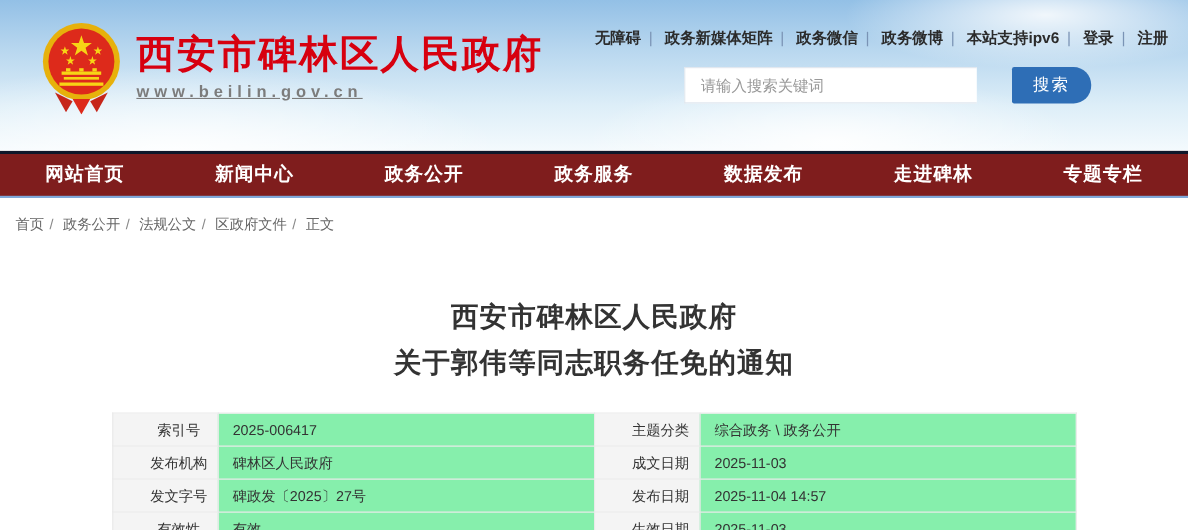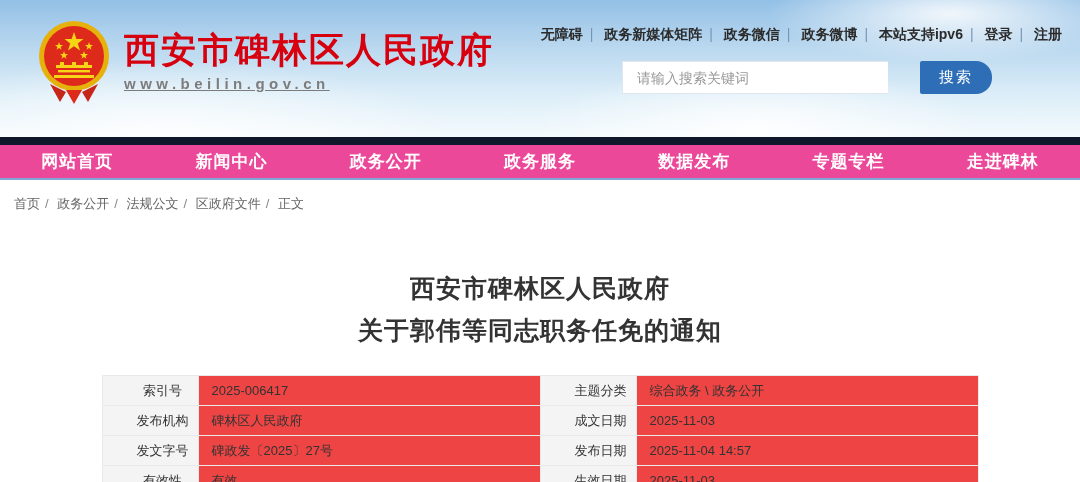--- a/index.html
+++ b/index.html
@@ -31,41 +31,41 @@
   }
   .search-input::placeholder { color:#999; }
   .search-btn {
     width:72px; height:33px; border:none; background:#2e6eb6; color:#fff; font-size:15px;
     border-radius:2px 16px 16px 2px; cursor:pointer; letter-spacing:2px;
     font-family:"Liberation Sans","DejaVu Sans",sans-serif;
   }
 
   
   .navbar {
-    width:1080px; height:43px; background:#ec4899;
-    border-top:8px solid #0f172a; border-bottom:2px solid #7fa8d9;
+    width:1080px; height:43px; background:#7f1d1d;
+    border-top:3px solid #0f172a; border-bottom:2px solid #7fa8d9;
     display:flex; align-items:center;
   }
   .nav-item {
     flex:1; text-align:center; color:#fff; font-size:17px; font-weight:bold;
     letter-spacing:1px; cursor:pointer; line-height:38px;
   }
 
   
   .breadcrumb { padding:15px 0 0 14px; font-size:13px; color:#666; }
   .breadcrumb a { color:#666; text-decoration:none; cursor:pointer; }
   .breadcrumb .bsep { margin:0 5px; color:#888; }
 
   
   .doc-title { margin-top:54px; text-align:center; color:#333; font-size:25px; font-weight:600; line-height:42px; letter-spacing:1px; }
 
   .meta-table { width:877px; margin:24px auto 0 auto; border-collapse:collapse; table-layout:fixed; }
   .meta-table td { border:1px solid #e9e9e9; height:30px; font-size:13px; color:#333; }
   .meta-table td.lbl { background:#f4f4f4; text-align:center; width:96px;padding-left:25px; }
-  .meta-table td.val { background:#ef4444; padding-left:13px; }
+  .meta-table td.val { background:#86efac; padding-left:13px; }
   .meta-table td.v1 { width:342px; }
 </style>
 </head>
 <body>
 
 <div class="header">
   <div class="brand">
     <svg class="emblem" viewBox="0 0 72 86">
       <circle cx="36" cy="38" r="35" fill="#e7b10c"></circle>
       <circle cx="36" cy="38" r="30" fill="#dd2a1b"></circle>
@@ -105,22 +105,22 @@
     <button class="search-btn">搜索</button>
   </div>
 </div>
 
 <div class="navbar">
   <div class="nav-item">网站首页</div>
   <div class="nav-item">新闻中心</div>
   <div class="nav-item">政务公开</div>
   <div class="nav-item">政务服务</div>
   <div class="nav-item">数据发布</div>
+  <div class="nav-item">走进碑林</div>
   <div class="nav-item">专题专栏</div>
-  <div class="nav-item">走进碑林</div>
 </div>
 
 <div class="breadcrumb">
   <a>首页</a><span class="bsep">/</span>
   <a>政务公开</a><span class="bsep">/</span>
   <a>法规公文</a><span class="bsep">/</span>
   <a>区政府文件</a><span class="bsep">/</span>
   <span>正文</span>
 </div>
 

